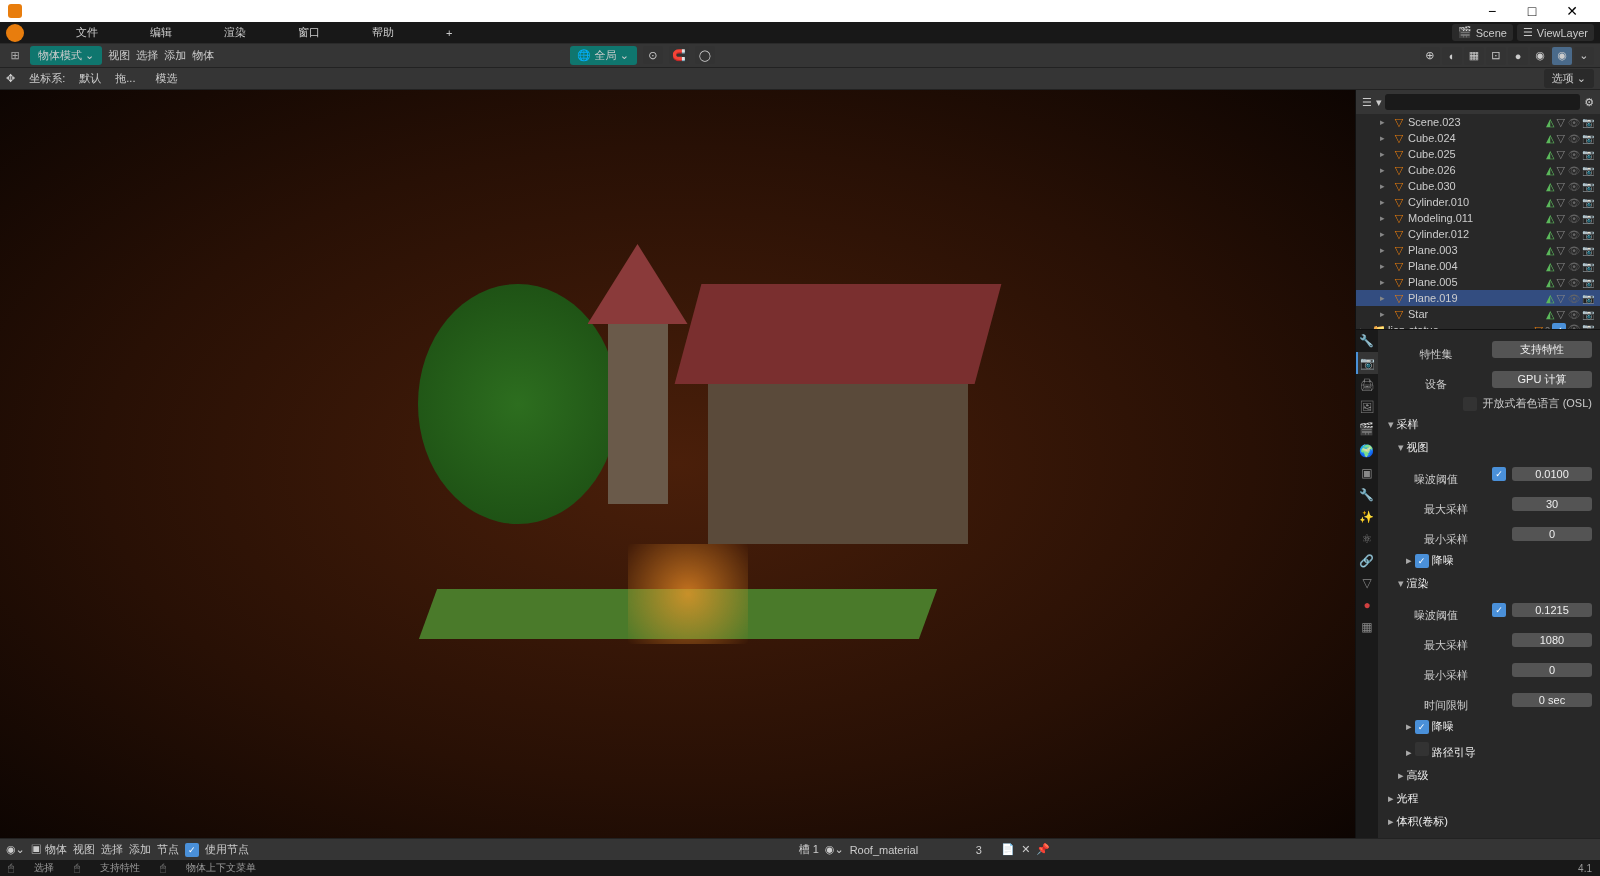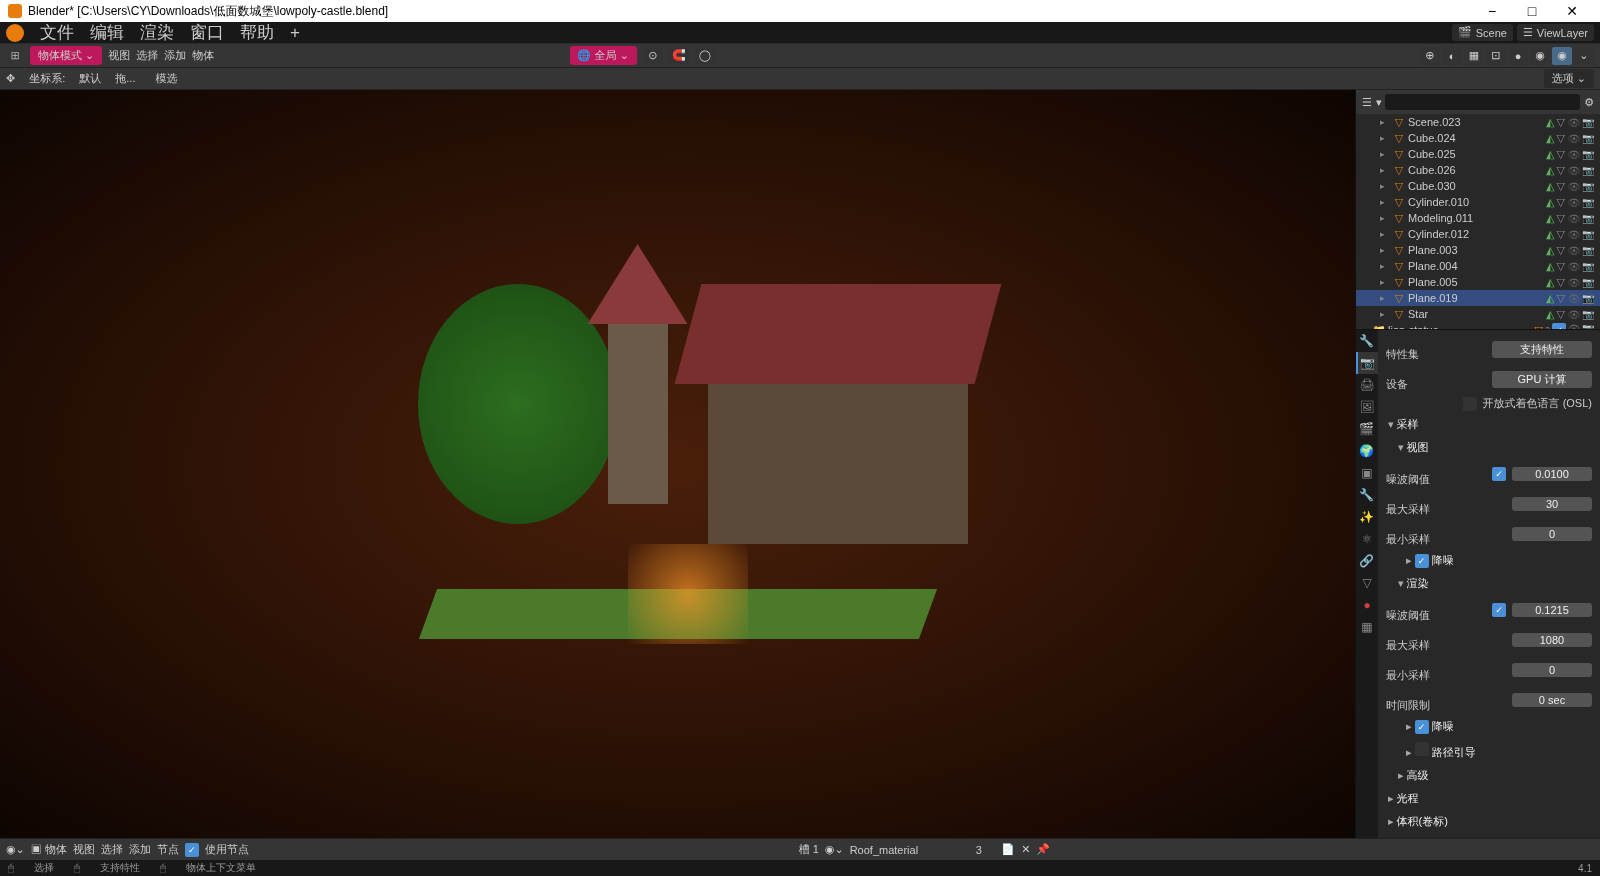--- a/index.html
+++ b/index.html
@@ -7,31 +7,31 @@
 
 
 .titlebar { height: 22px; background: #fff; color: #000; display: flex; align-items: center; padding: 0 8px; font-size: 12px; }
 .titlebar .title-icon { width: 14px; height: 14px; background: #e87d0d; border-radius: 3px; margin-right: 6px; }
 .titlebar .spacer { flex: 1; }
 .titlebar .winbtn { width: 40px; text-align: center; font-size: 14px; }
 
 
 .topmenu { height: 22px; background: #181818; display: flex; align-items: center; padding: 0 6px; border-bottom: 1px solid #2a2a2a; }
 .topmenu .blender-icon { width: 18px; height: 18px; background: #e87d0d; border-radius: 50%; margin-right: 8px; }
-.topmenu .menu-item { padding: 0 8px; color: #ccc; font-size: 17px; }
+.topmenu .menu-item { padding: 0 8px; color: #ccc; font-size: 11px; margin-left: 36px; }
 .topmenu .ws-tabs { display: flex; margin-left: 20px; }
 .topmenu .ws-tab { padding: 4px 10px; color: #999; font-size: 11px; border-bottom: 2px solid transparent; }
 .topmenu .ws-tab.active { color: #fff; border-bottom: 2px solid #4a90d9; background: #2a2a2a; }
 .topmenu .right { margin-left: auto; display: flex; align-items: center; gap: 4px; }
 .topmenu .scene-field { background: #2a2a2a; padding: 2px 6px; border-radius: 3px; display: flex; align-items: center; gap: 4px; }
 
 
 .header-tools { height: 24px; background: #353535; display: flex; align-items: center; padding: 0 6px; gap: 6px; border-bottom: 1px solid #222; }
 .header-tools .tool-icon { width: 18px; height: 18px; display: flex; align-items: center; justify-content: center; color: #aaa; }
-.header-tools .dropdown { background: #be185d; padding: 2px 8px; border-radius: 3px; font-size: 11px; }
+.header-tools .dropdown { background: #0f766e; padding: 2px 8px; border-radius: 3px; font-size: 11px; }
 .header-tools .center { margin: 0 auto; display: flex; gap: 6px; }
 .header-tools .right { margin-left: auto; display: flex; gap: 2px; align-items: center; }
 .header-tools .icon-btn { width: 20px; height: 18px; background: #333; display: flex; align-items: center; justify-content: center; border-radius: 2px; }
 
 
 .subtools { height: 22px; background: #353535; display: flex; align-items: center; padding: 0 6px; gap: 8px; font-size: 11px; border-bottom: 1px solid #222; }
 .subtools .sub-item { padding: 0 6px; color: #ccc; }
 
 
 .main { display: flex; height: calc(100% - 22px - 22px - 24px - 22px - 22px - 16px); }
@@ -54,21 +54,21 @@
 .outliner-row .row-icons span { width: 14px; text-align: center; font-size: 10px; }
 .outliner-row .mesh-icon { color: #5bb85b; }
 
 
 .properties { flex: 1; display: flex; overflow: hidden; }
 .props-tabs { width: 22px; background: #1a1a1a; display: flex; flex-direction: column; }
 .props-tab { height: 22px; display: flex; align-items: center; justify-content: center; color: #888; font-size: 12px; }
 .props-tab.active { background: #353535; color: #fff; border-left: 2px solid #4a90d9; }
 .props-content { flex: 1; overflow-y: auto; padding: 4px; }
 .props-row { display: flex; align-items: center; padding: 2px 4px; gap: 6px; font-size: 11px; }
-.props-row .label { flex: 1; text-align: left; color: #ccc; margin-top: 11px; }
+.props-row .label { flex: 1; text-align: center; color: #ccc; margin-top: 11px; }
 .props-row .value { width: 80px; background: #545454; text-align: center; padding: 1px 4px; border-radius: 3px; color: #eee; }
 .props-section { padding: 4px 6px; color: #eee; }
 .props-section::before { content: "▾ "; color: #aaa; }
 .props-section.collapsed::before { content: "▸ "; }
 .checkbox { width: 14px; height: 14px; background: #4a90d9; border-radius: 2px; display: inline-flex; align-items: center; justify-content: center; color: #fff; font-size: 9px; }
 .checkbox.unchecked { background: #333; }
 
 
 .bottom-tools { height: 22px; background: #353535; display: flex; align-items: center; padding: 0 6px; gap: 6px; font-size: 11px; border-top: 1px solid #222; }
 
@@ -85,21 +85,20 @@
 .castle-glow { position: absolute; left: 300px; top: 380px; width: 120px; height: 100px; background: radial-gradient(circle, #ff9a2a, transparent); opacity: 0.7; }
 .castle-tree { position: absolute; left: 90px; top: 120px; width: 200px; height: 240px; background: radial-gradient(circle, #2d6e1f, #1a4a12); border-radius: 50%; }
 
 .opts-btn { background: #2a2a2a; padding: 2px 8px; border-radius: 3px; margin-left: auto; }
 </style>
 </head>
 <body>
 
 <div class="titlebar">
   <div class="title-icon"></div>
-  <span>Blender* [C:\Users\CY\Downloads\低面数城堡\lowpoly-castle.blend]</span>
   <div class="spacer"></div>
   <div class="winbtn">−</div>
   <div class="winbtn">□</div>
   <div class="winbtn">✕</div>
 </div>
 
 <div class="topmenu">
   <div class="blender-icon"></div>
   <div class="menu-item">文件</div>
   <div class="menu-item">编辑</div>

